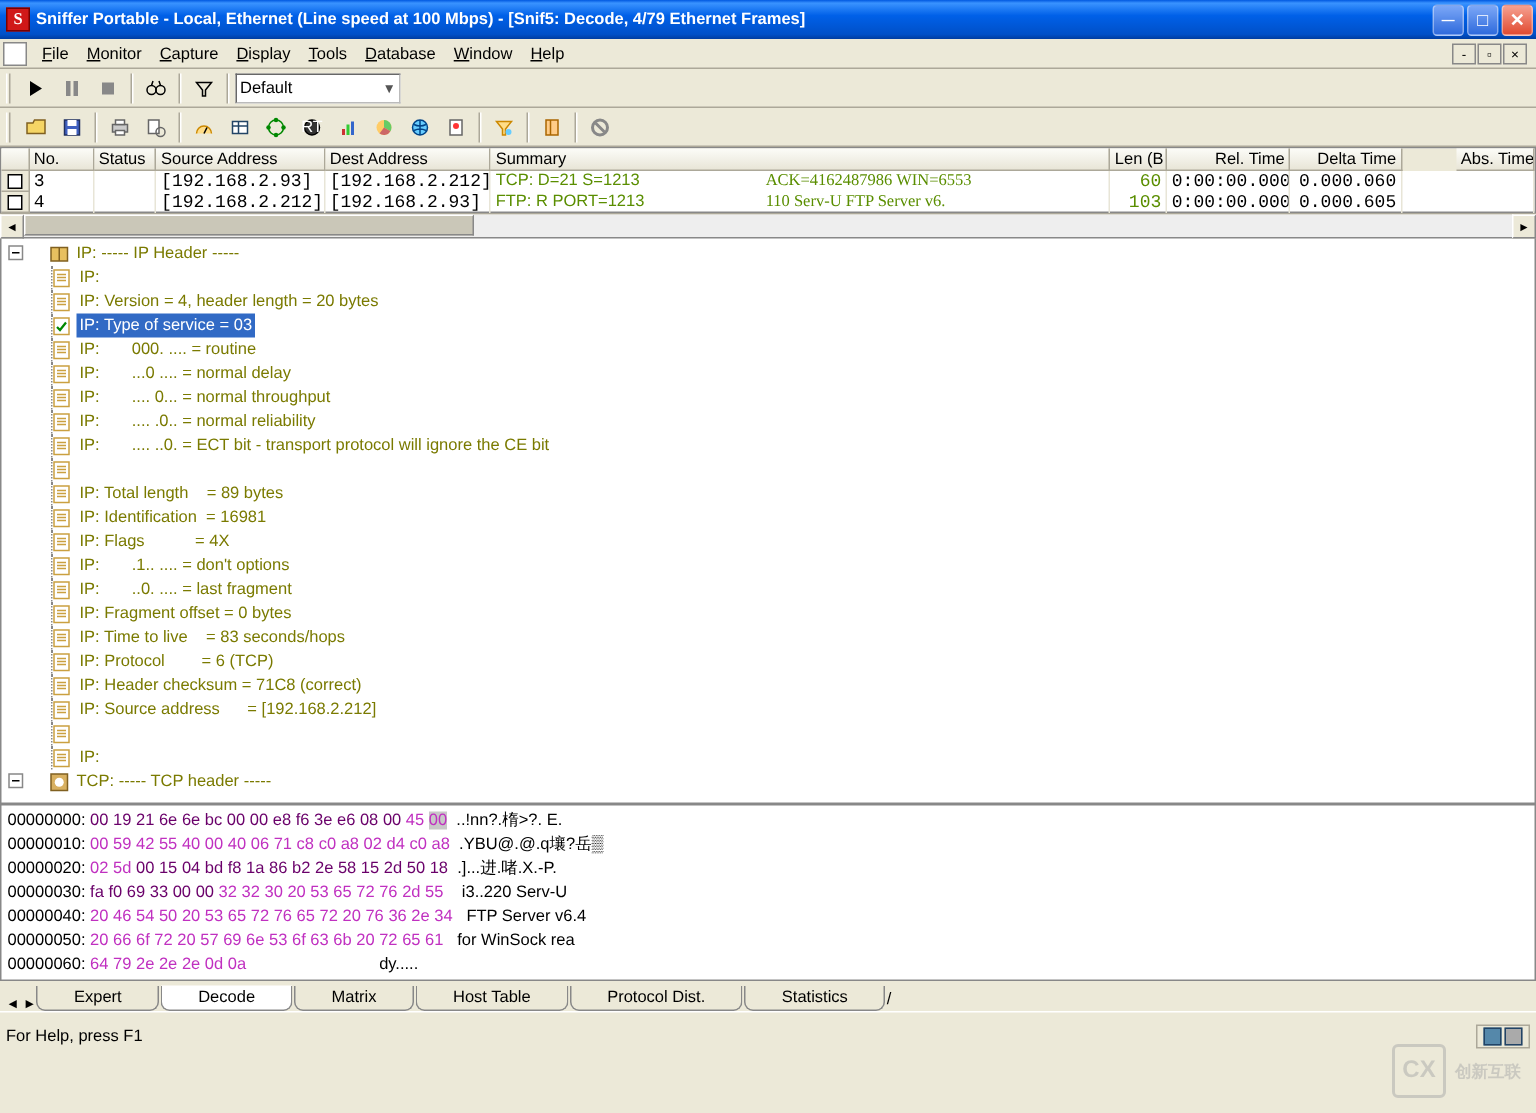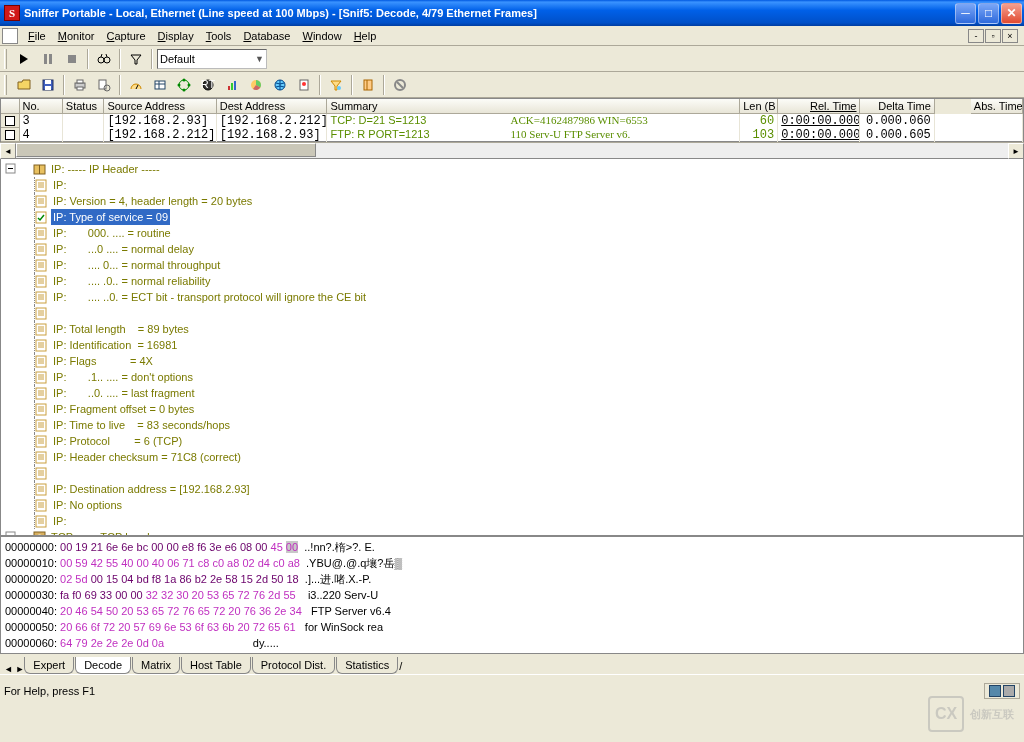--- a/index.html
+++ b/index.html
@@ -39,21 +39,21 @@
 .grid-row { display: flex; height: 14px; }
 .gc { border-right: 1px solid #e8e5d7; padding: 0 3px; white-space: nowrap; overflow: hidden; font-family: "Courier New", monospace; font-size: 12px; }
 .gc.rowh { width: 20px; background:#ece9d8; border-right:1px solid #aca899; border-bottom:1px solid #aca899; display:flex; align-items:center; justify-content:center; }
 .gc.rowh .box { width:10px; height:10px; border:1px solid #000; background:#fff; }
 .w-no { width: 48px; }
 .w-status { width: 46px; }
 .w-src { width: 126px; }
 .w-dst { width: 124px; }
 .w-sum { width: 465px; }
 .w-len { width: 42px; text-align:right; }
-.w-rel { width: 92px; text-align:right;text-decoration:underline; }
+.w-rel { width: 92px; text-align:right; }
 .w-del { width: 83px; text-align:right; }
 .w-abs { width: 58px; margin-left: 36px; }
 .sum-flex { display:flex; }
 .sum-p1 { color:#5a8e00; flex:0 0 180px; }
 .sum-p2 { color:#5a8e00;font-family:Liberation Serif, serif; }
 .row-len { color:#5a8e00; }
 
 
 .hscroll { height: 16px; background:#ece9d8; border-top:1px solid #aca899; display:flex; }
 .hscroll .btn { width:16px; height:16px; background:#ece9d8; border:1px solid #fff; border-right-color:#888; border-bottom-color:#888; display:flex; align-items:center; justify-content:center; font-size:8px; }
@@ -73,21 +73,21 @@
 
 .hex { background: white; border: 1px solid #888; height: 118px; overflow: hidden; font-family: "Courier New", monospace; font-size: 13px; line-height: 16px; padding: 2px 4px; white-space: pre; }
 .hex .addr { color: #000; }
 .hex .b-dk { color: #6a006a; }
 .hex .b-mg { color: #c030c0; }
 .hex .b-hl { background:#c8c8c8; }
 .hex .ascii { color:#000; }
 
 
 .tabs { height: 20px; background: #ece9d8; display: flex; align-items: flex-end; padding-left: 4px; }
-.tab { padding: 2px 8px; background: #ece9d8; border: 1px solid #888; border-top:none; border-radius: 0 0 6px 6px; margin-right: 1px; font-size:11px; }
+.tab { padding: 2px 24px; background: #ece9d8; border: 1px solid #888; border-top:none; border-radius: 0 0 6px 6px; margin-right: 1px; font-size:11px; }
 .tab.active { background: #fff; }
 
 
 .statusbar { height: 20px; background: #ece9d8; border-top: 1px solid #fff; display: flex; align-items: center; padding: 16px 4px; }
 .statusbar .panel { border:1px solid #aca899; height:16px; padding:1px 4px; margin-left:auto; display:flex; gap:2px; }
 .statusbar .sicon { width:12px; height:12px; background:#58a; border:1px solid #246; }
 
 
 .watermark { position: absolute; right: 10px; bottom: 10px; font-size: 18px; color: #aaa; font-weight:bold; display:flex; align-items:center; gap:6px; pointer-events:none; opacity:0.5; }
 .watermark .logo { width:36px; height:36px; border:2px solid #aaa; border-radius:4px; display:flex; align-items:center; justify-content:center; font-family:Arial; font-size:16px; }
@@ -330,21 +330,21 @@
           <rect x="1" y="1" width="10" height="11" fill="#fff" stroke="#caa040"></rect>
           <path d="M3 4 H9 M3 6 H9 M3 8 H9" stroke="#caa040"></path>
         </svg></span><span class="txt">IP:</span></div>
     <div class="decode-line"><span class="tree" style="width:30px;justify-content:flex-end;"><span style="border-left:1px dotted #888;height:16px;"></span></span><span class="pageico"><svg width="14" height="13">
           <rect x="1" y="1" width="10" height="11" fill="#fff" stroke="#caa040"></rect>
           <path d="M3 4 H9 M3 6 H9 M3 8 H9" stroke="#caa040"></path>
         </svg></span><span class="txt">IP: Version = 4, header length = 20 bytes</span></div>
     <div class="decode-line sel"><span class="tree" style="width:30px;justify-content:flex-end;"><span style="border-left:1px dotted #888;height:16px;"></span></span><span class="pageico"><svg width="14" height="13">
           <rect x="1" y="1" width="10" height="11" fill="#fff" stroke="#caa040"></rect>
           <path d="M3 7 L5 9 L9 4" fill="none" stroke="#080" stroke-width="1.5"></path>
-        </svg></span><span class="txt">IP: Type of service = 09</span></div>
+        </svg></span><span class="txt">IP: Type of service = 03</span></div>
     <div class="decode-line"><span class="tree" style="width:30px;justify-content:flex-end;"><span style="border-left:1px dotted #888;height:16px;"></span></span><span class="pageico"><svg width="14" height="13">
           <rect x="1" y="1" width="10" height="11" fill="#fff" stroke="#caa040"></rect>
           <path d="M3 4 H9 M3 6 H9 M3 8 H9" stroke="#caa040"></path>
         </svg></span><span class="txt">IP:       000. .... = routine</span></div>
     <div class="decode-line"><span class="tree" style="width:30px;justify-content:flex-end;"><span style="border-left:1px dotted #888;height:16px;"></span></span><span class="pageico"><svg width="14" height="13">
           <rect x="1" y="1" width="10" height="11" fill="#fff" stroke="#caa040"></rect>
           <path d="M3 4 H9 M3 6 H9 M3 8 H9" stroke="#caa040"></path>
         </svg></span><span class="txt">IP:       ...0 .... = normal delay</span></div>
     <div class="decode-line"><span class="tree" style="width:30px;justify-content:flex-end;"><span style="border-left:1px dotted #888;height:16px;"></span></span><span class="pageico"><svg width="14" height="13">
           <rect x="1" y="1" width="10" height="11" fill="#fff" stroke="#caa040"></rect>
@@ -394,29 +394,25 @@
           <rect x="1" y="1" width="10" height="11" fill="#fff" stroke="#caa040"></rect>
           <path d="M3 4 H9 M3 6 H9 M3 8 H9" stroke="#caa040"></path>
         </svg></span><span class="txt">IP: Protocol        = 6 (TCP)</span></div>
     <div class="decode-line"><span class="tree" style="width:30px;justify-content:flex-end;"><span style="border-left:1px dotted #888;height:16px;"></span></span><span class="pageico"><svg width="14" height="13">
           <rect x="1" y="1" width="10" height="11" fill="#fff" stroke="#caa040"></rect>
           <path d="M3 4 H9 M3 6 H9 M3 8 H9" stroke="#caa040"></path>
         </svg></span><span class="txt">IP: Header checksum = 71C8 (correct)</span></div>
     <div class="decode-line"><span class="tree" style="width:30px;justify-content:flex-end;"><span style="border-left:1px dotted #888;height:16px;"></span></span><span class="pageico"><svg width="14" height="13">
           <rect x="1" y="1" width="10" height="11" fill="#fff" stroke="#caa040"></rect>
           <path d="M3 4 H9 M3 6 H9 M3 8 H9" stroke="#caa040"></path>
+        </svg></span><span class="txt">IP: Source address      = [192.168.2.212]</span></div>
+    <div class="decode-line"><span class="tree" style="width:30px;justify-content:flex-end;"><span style="border-left:1px dotted #888;height:16px;"></span></span><span class="pageico"><svg width="14" height="13">
+          <rect x="1" y="1" width="10" height="11" fill="#fff" stroke="#caa040"></rect>
+          <path d="M3 4 H9 M3 6 H9 M3 8 H9" stroke="#caa040"></path>
         </svg></span></div>
-    <div class="decode-line"><span class="tree" style="width:30px;justify-content:flex-end;"><span style="border-left:1px dotted #888;height:16px;"></span></span><span class="pageico"><svg width="14" height="13">
-          <rect x="1" y="1" width="10" height="11" fill="#fff" stroke="#caa040"></rect>
-          <path d="M3 4 H9 M3 6 H9 M3 8 H9" stroke="#caa040"></path>
-        </svg></span><span class="txt">IP: Destination address = [192.168.2.93]</span></div>
-    <div class="decode-line"><span class="tree" style="width:30px;justify-content:flex-end;"><span style="border-left:1px dotted #888;height:16px;"></span></span><span class="pageico"><svg width="14" height="13">
-          <rect x="1" y="1" width="10" height="11" fill="#fff" stroke="#caa040"></rect>
-          <path d="M3 4 H9 M3 6 H9 M3 8 H9" stroke="#caa040"></path>
-        </svg></span><span class="txt">IP: No options</span></div>
     <div class="decode-line"><span class="tree" style="width:30px;justify-content:flex-end;"><span style="border-left:1px dotted #888;height:16px;"></span></span><span class="pageico"><svg width="14" height="13">
           <rect x="1" y="1" width="10" height="11" fill="#fff" stroke="#caa040"></rect>
           <path d="M3 4 H9 M3 6 H9 M3 8 H9" stroke="#caa040"></path>
         </svg></span><span class="txt">IP:</span></div>
     <div class="decode-line"><span class="tree"><svg width="12" height="12">
           <rect x="1" y="1" width="9" height="9" fill="#fff" stroke="#888"></rect>
           <line x1="3" y1="5.5" x2="8" y2="5.5" stroke="#000"></line>
         </svg></span><span class="pageico"><svg width="14" height="13">
           <rect x="1" y="1" width="11" height="11" fill="#d8b060" stroke="#806020"></rect>
           <circle cx="6.5" cy="6.5" r="3" fill="#fff"></circle>

